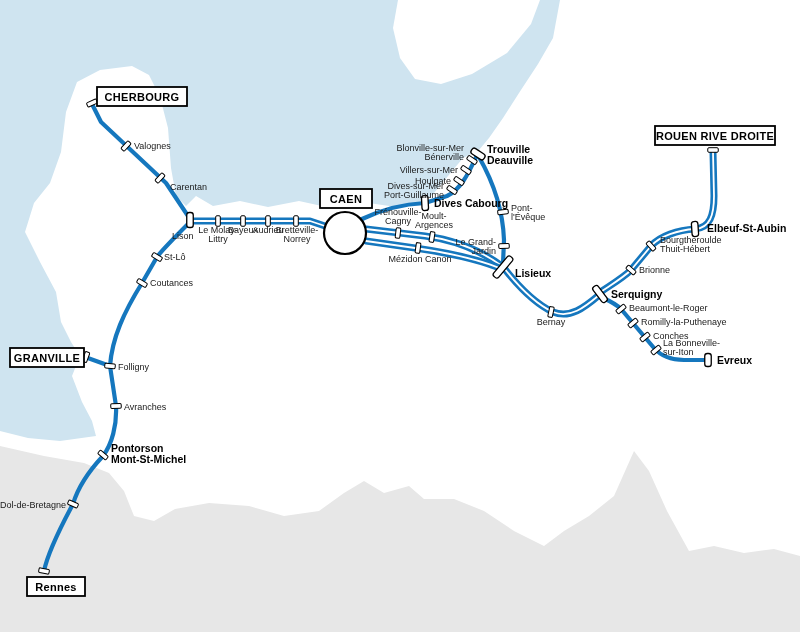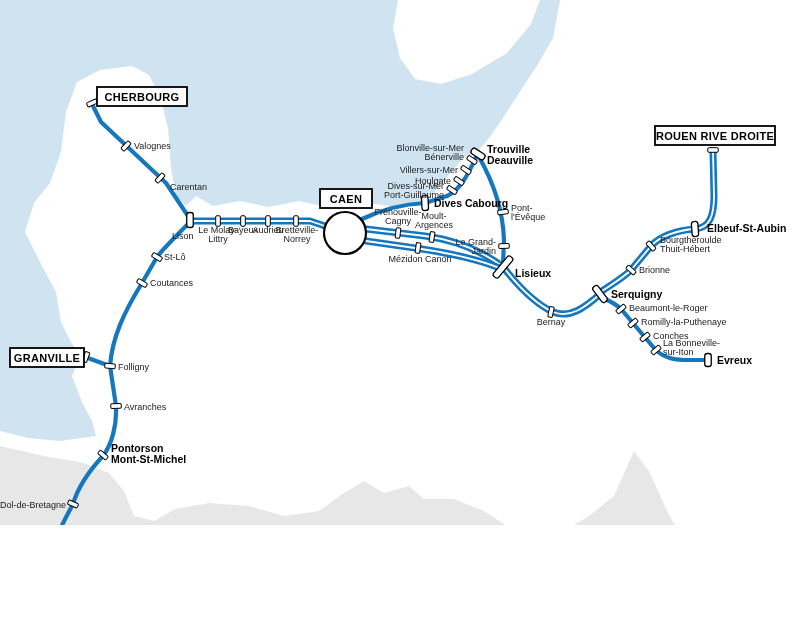--- a/index.html
+++ b/index.html
@@ -1,16 +1,16 @@
 <!DOCTYPE html>
 <html><head>
 <meta charset="utf-8">
 <style>
   html,body{margin:0;padding:0;background:#fff;}
-  .map-wrap{position:relative;width:800px;height:525px;overflow:hidden;background:#fff;}
+  .map-wrap{position:relative;width:800px;height:632px;overflow:hidden;background:#fff;}
   svg{display:block;}
   .label-minor{font:9px "Liberation Sans",sans-serif;fill:#1a1a1a;}
   .label-bold{font:700 10.5px "Liberation Sans",sans-serif;fill:#000;}
   .terminus-label{font:700 11px "Liberation Sans",sans-serif;fill:#000;letter-spacing:.3px;}
 </style>
 </head>
 <body>
 
 <div class="map-wrap">
   <svg id="map-svg" width="800" height="632" viewBox="0 0 800 632">

